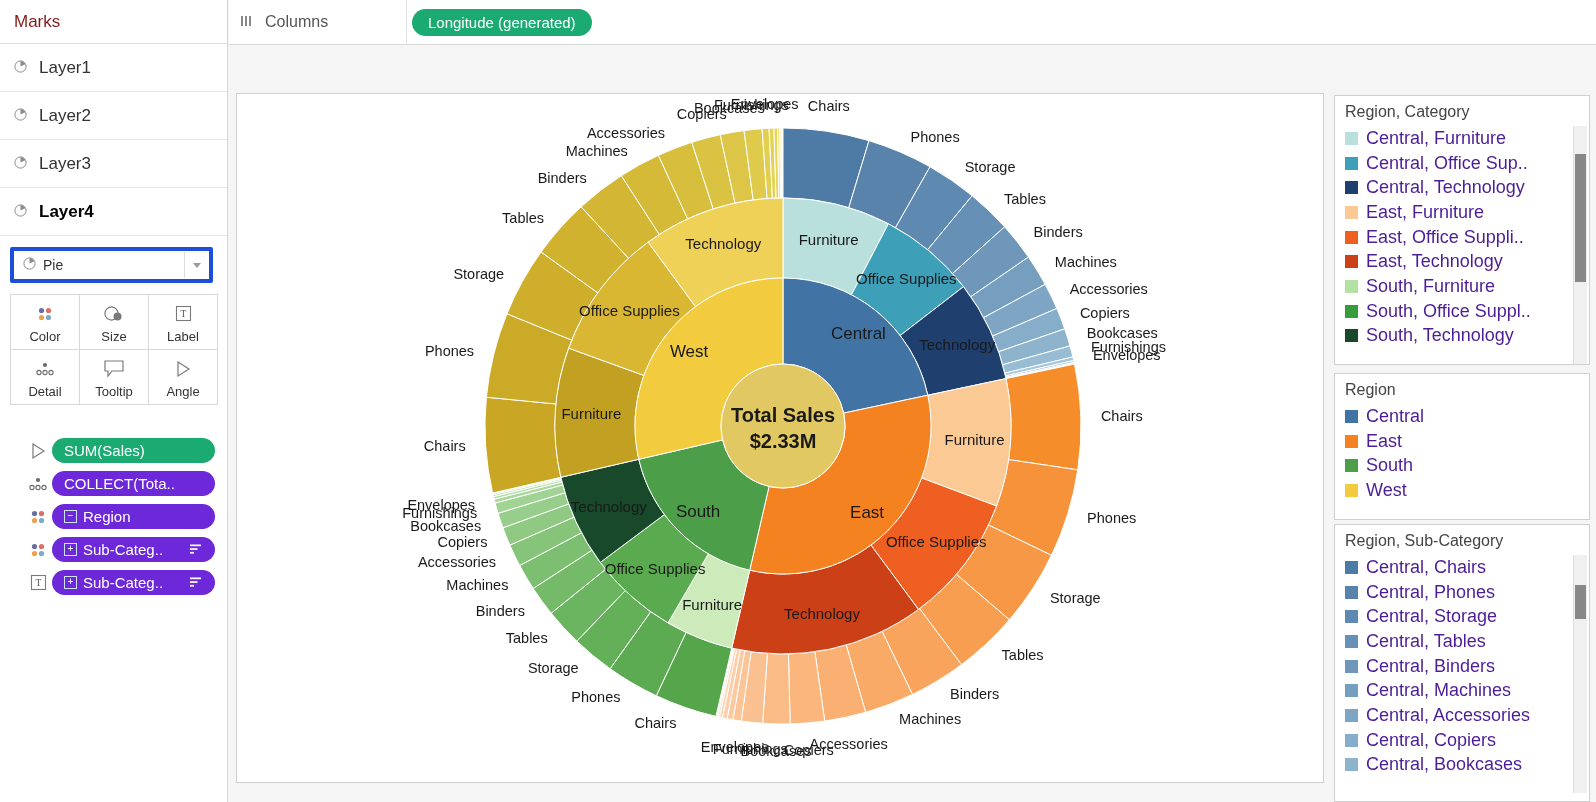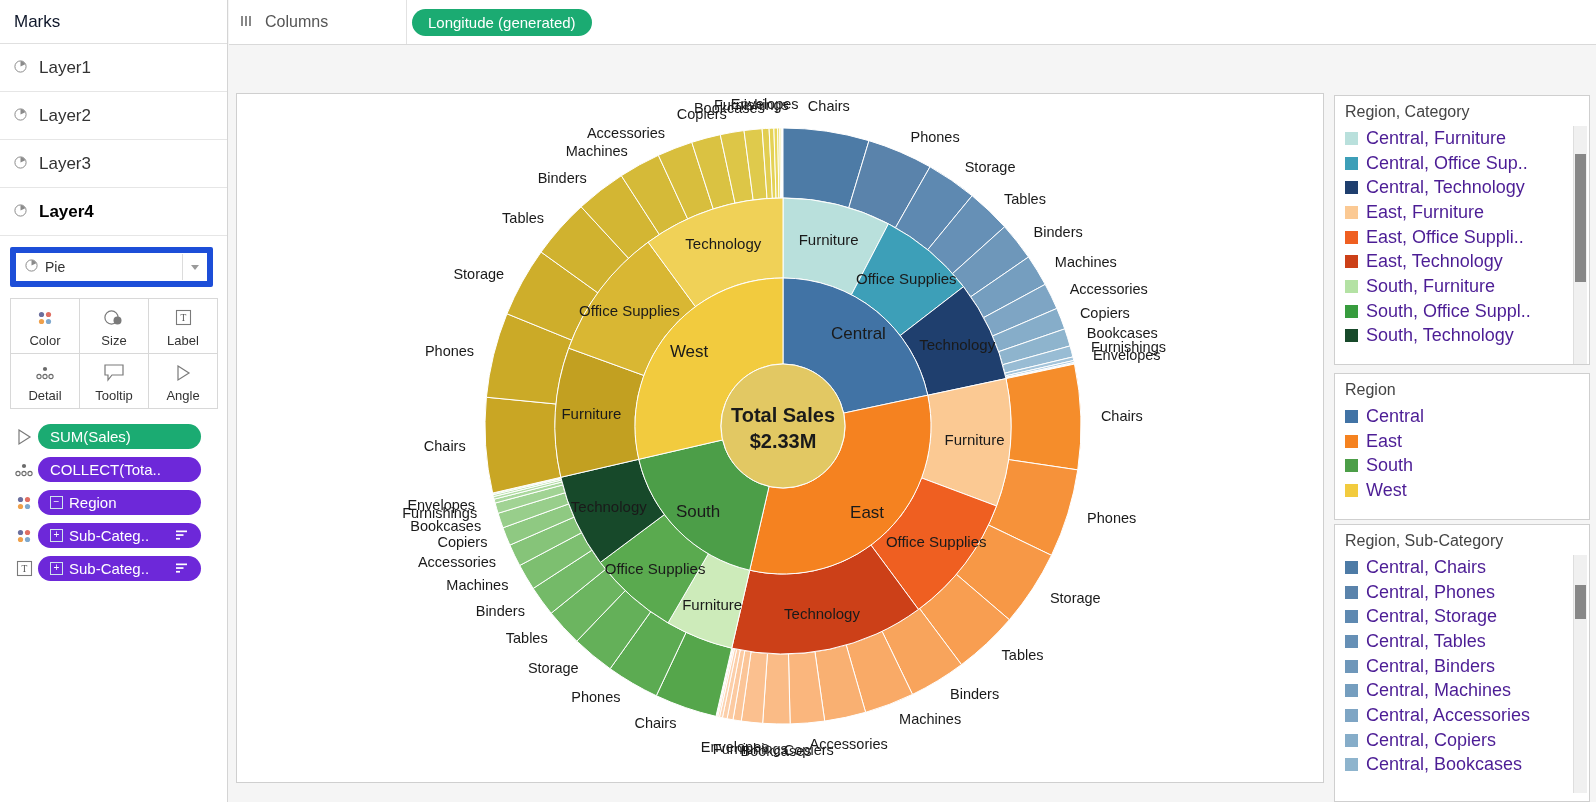--- a/index.html
+++ b/index.html
@@ -19,40 +19,40 @@
   #marks-panel {
     position: absolute; left: 0; top: 0;
     width: 228px; height: 802px;
     background: #ffffff;
     border-right: 1px solid #d4d4d4;
     box-sizing: border-box;
   }
   .marks-title {
     height: 43px; line-height: 43px;
     padding-left: 14px;
-    font-size: 17px; color: #0f172a;
+    font-size: 17px; color: #7f1d1d;
     border-bottom: 1px solid #e0e0e0;
     background: #fff;
   }
   .layer-row {
     height: 47px;
     display: flex; align-items: center;
     padding-left: 14px;
     border-bottom: 1px solid #e6e6e6;
     background: #fff;
     cursor: pointer;
   }
   .layer-row .pie-ico { margin-right: 12px; flex: 0 0 auto; }
   .layer-label { font-size: 17px; color: #333; }
   .layer-row.active .layer-label { font-weight: bold; color: #000; }
 
   .mark-type-box {
     margin: 11px 14px 0 10px;
     height: 28px;
-    border: 6px solid #1d4ed8;
+    border: 4px solid #1d4ed8;
     background: #fff;
     display: flex; align-items: center;
     border-radius: 2px;
     cursor: pointer;
   }
   .mark-type-box .pie-ico { margin: 0 7px 0 9px; }
   .mark-type-label { font-size: 14px; color: #333; flex: 1; }
   .mark-type-caret {
     width: 24px; height: 26px;
     border-left: 1px solid #dcdcdc;
@@ -76,21 +76,21 @@
     border: 1px solid #d8d8d8;
     background: #fff;
     display: flex; flex-direction: column;
     align-items: center; justify-content: center;
     cursor: pointer;
     margin-right: -1px; margin-bottom: -1px;
   }
   .shelf-btn .sb-icon { height: 26px; display:flex; align-items:center; justify-content:center; }
   .shelf-btn .sb-label { font-size: 13px; color: #333; margin-top: 2px; }
 
-  .pill-list { margin-top: 12px; padding-left: 10px; }
+  .pill-list { margin-top: 30px; padding-left: 24px; }
   .pill-row { display: flex; align-items: center; height: 33px; }
   .pill-icon { width: 28px; display: flex; align-items: center; justify-content: center; flex: 0 0 28px; }
   .pill {
     height: 25px;
     border-radius: 13px;
     display: flex; align-items: center;
     padding: 0 12px;
     color: #fff;
     font-size: 15px;
     white-space: nowrap;

